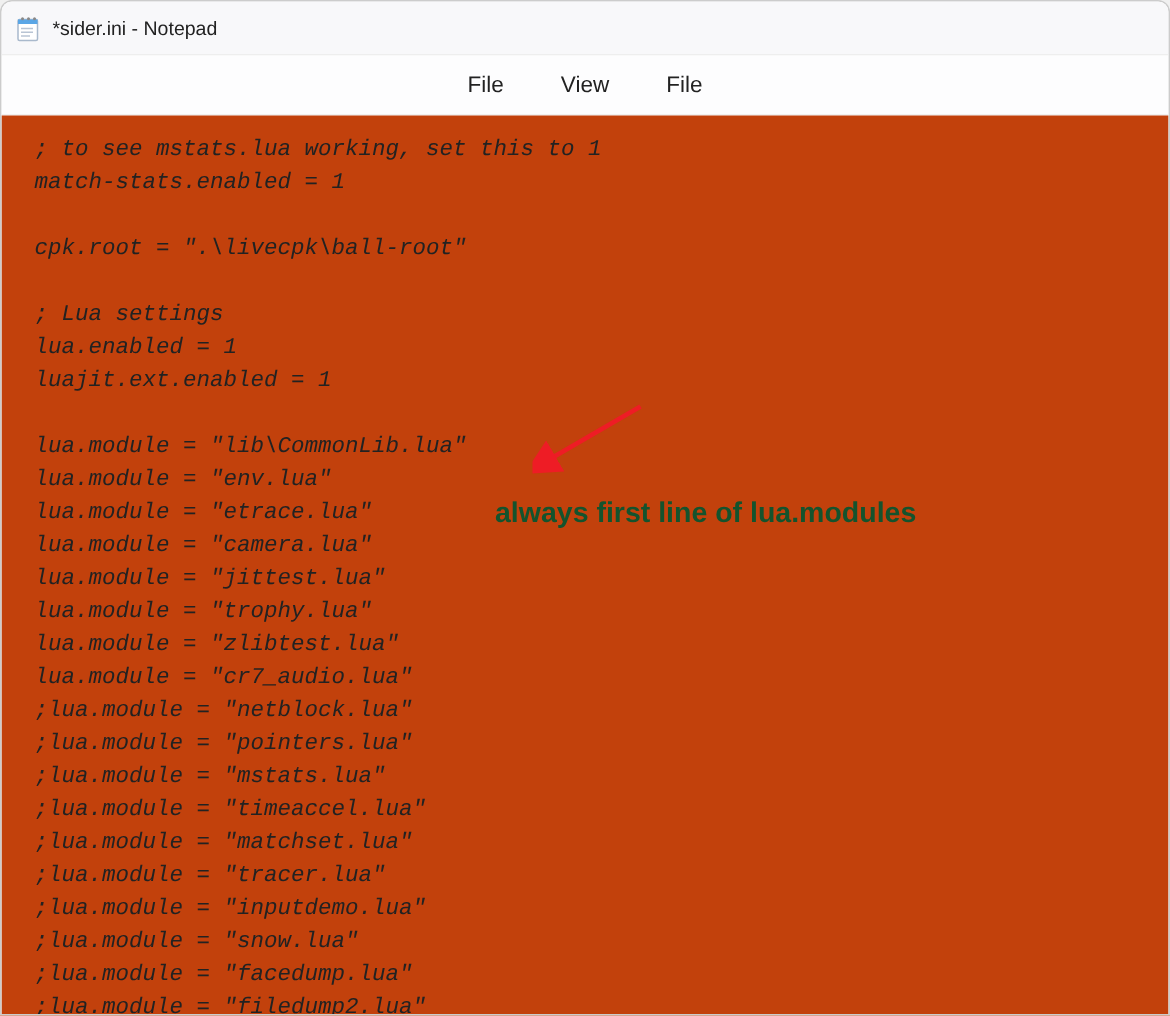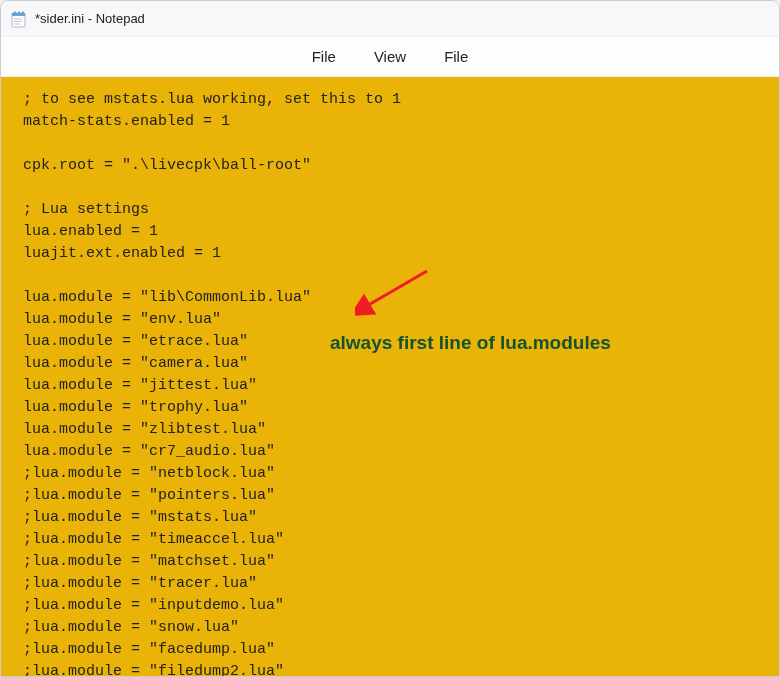--- a/index.html
+++ b/index.html
@@ -62,21 +62,22 @@
     .content {
       padding: 12px 14px 12px 22px;
       font-family: Consolas, "Courier New", monospace;
       font-size: 15px;
       line-height: 22px;
       color: #222;
       white-space: pre;
       position: relative;
       height: calc(100% - 76px);
       overflow: hidden;
-      background: #eab308;
+      background: #c2410c;
+      font-style: italic;
     }
     .annotation {
       position: absolute;
       color: #14532d;
       font-weight: 700;
       font-family: Arial, sans-serif;
       font-size: 19px;
       left: 330px;
       top: 332px;
       z-index: 10;

